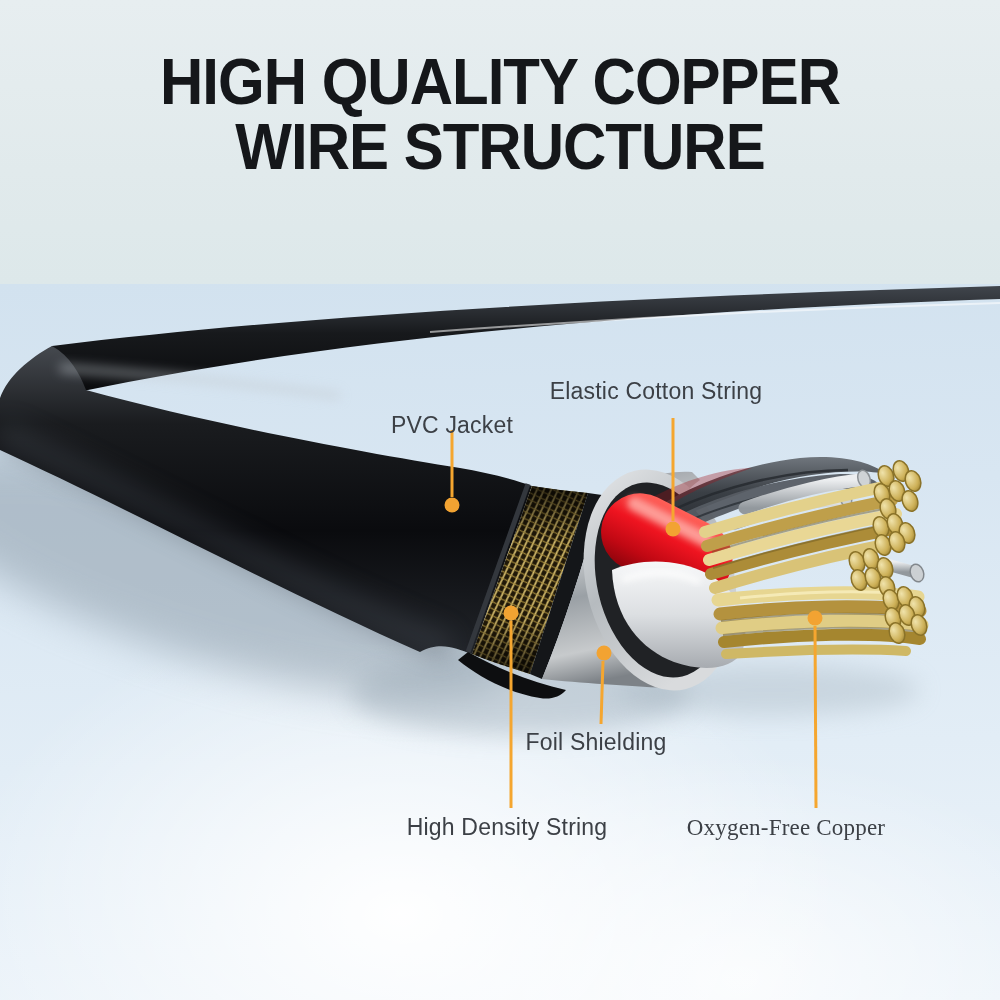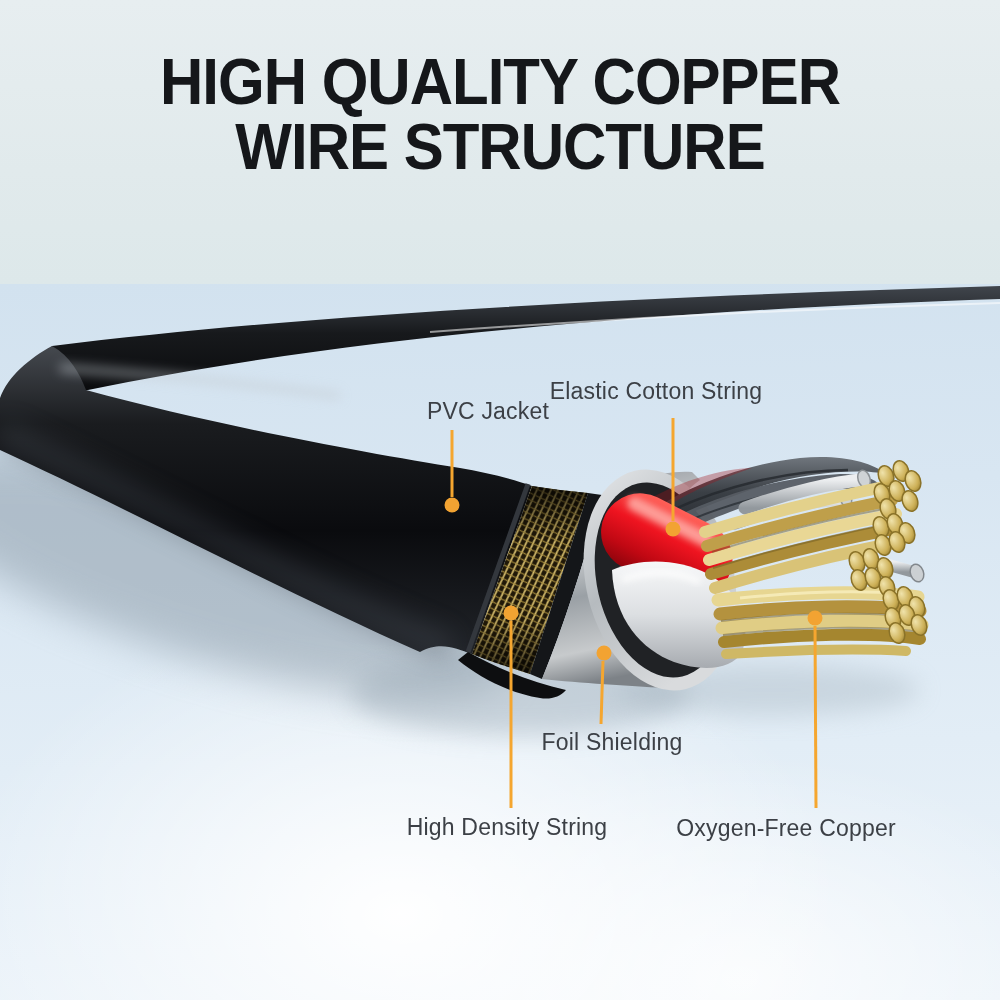--- a/index.html
+++ b/index.html
@@ -27,25 +27,25 @@
     letter-spacing:-1px;transform:scale(1.0,1.08);transform-origin:top center;
   }
   
   .art{position:absolute;left:0;top:0;width:1000px;height:1000px;}
   
   .callout-label{
     position:absolute;transform:translateX(-50%);
     color:#3c4046;font-size:23px;line-height:26px;white-space:nowrap;
     letter-spacing:.2px;
   }
-  .lbl-pvc{left:452px;top:398px;margin-left:36px;}
+  .lbl-pvc{left:452px;top:412px;}
   .lbl-elastic{left:656px;top:378px;}
-  .lbl-foil{left:596px;top:729px;margin-left:16px;}
+  .lbl-foil{left:596px;top:729px;}
   .lbl-density{left:507px;top:814px;}
-  .lbl-oxygen{left:786px;top:815px;}
+  .lbl-oxygen{left:786px;top:815px;font-family:Liberation Serif, serif;}
 </style>
 </head>
 <body>
 
 <div class="banner"></div>
 <div class="scene"></div>
 
 <div class="title">
   <div>HIGH QUALITY COPPER</div>
   <div>WIRE STRUCTURE</div>

